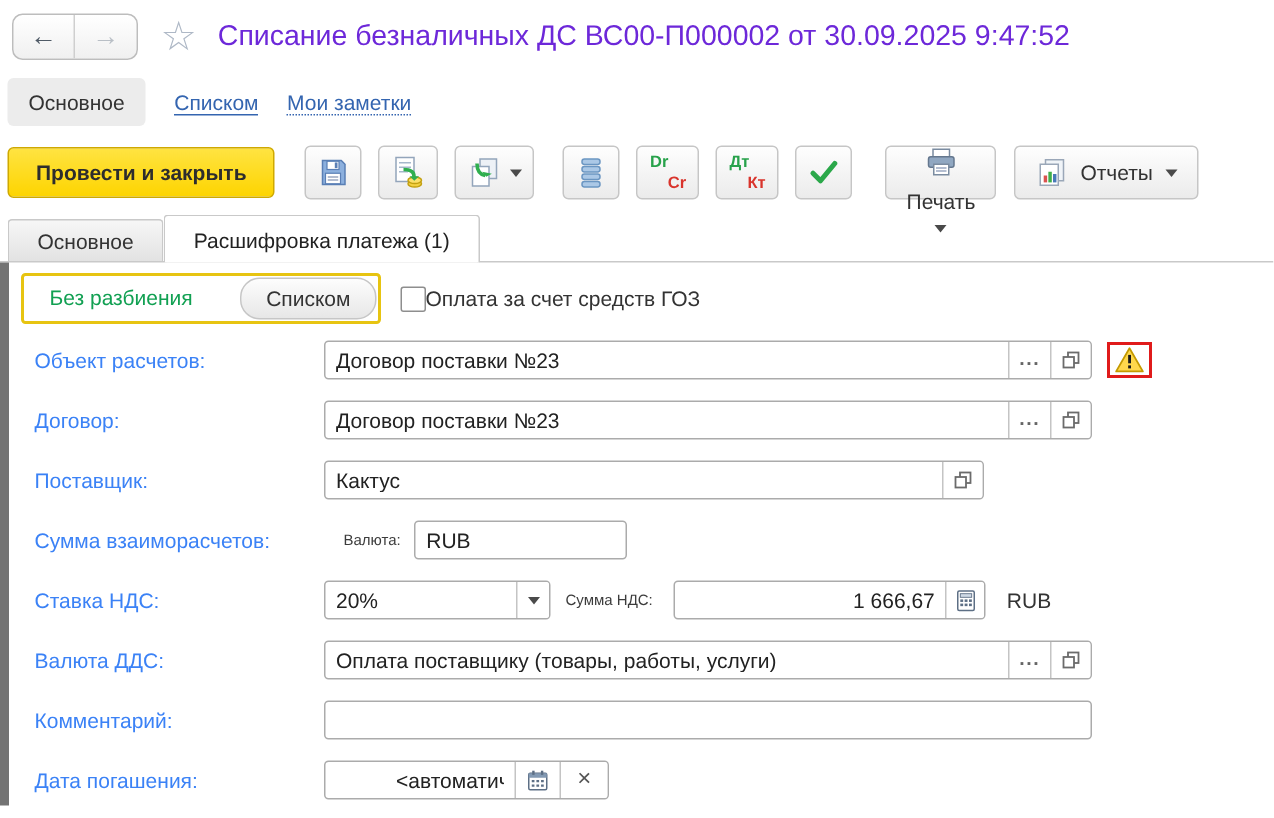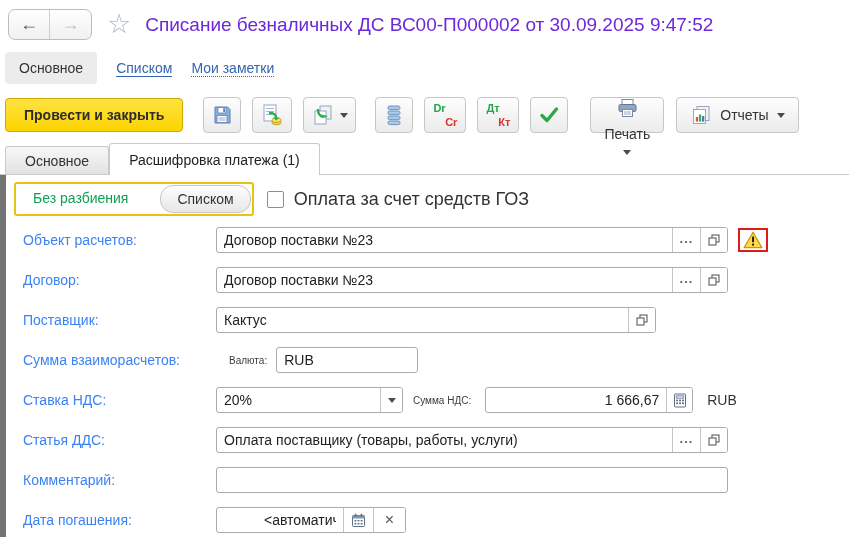--- a/index.html
+++ b/index.html
@@ -60,21 +60,21 @@
   
   .pane { border-left:6px solid #737373; min-height:362px; padding:7px 0 0 8px; }
 
   .toprow { display:flex; align-items:center; margin-bottom:11px; }
   .toggle-group { display:inline-flex; border:2px solid #e7c411; border-radius:3px; padding:1px; background:#fff; }
   .tgl { font-size:14px; padding:5px 16px; cursor:pointer; white-space:nowrap; }
   .tgl.sel { background:#fff; color:#11a052; }
   .tgl.unsel { background:linear-gradient(#fdfdfd,#e7e7e7); border:1px solid #c6c6c6; border-radius:13px; margin-left:16px; color:#333; }
   .cbwrap { display:flex; align-items:center; margin-left:13px; cursor:pointer; }
   .cb { width:17px; height:17px; border:1px solid #8e8e8e; border-radius:2px; background:#fff; }
-  .cblabel { font-size:18px; color:#333; margin-left:10px; white-space:nowrap; }
+  .cblabel { font-size:14px; color:#333; margin-left:0; white-space:nowrap; }
 
   
   .frow { display:flex; align-items:center; margin-bottom:14px; height:26px; }
   .flabel { width:202px; padding-left:9px; font-size:14px; color:#3b82f6; flex:none; white-space:nowrap; }
   .fwrap { display:inline-flex; align-items:stretch; height:26px; border:1px solid #ababab; border-radius:3px; background:#fff; overflow:hidden; }
   .ipt { border:none; outline:none; flex:1; min-width:0; padding:0 7px; font-size:14px; color:#222;
          font-family:"Liberation Sans",sans-serif; background:transparent; height:100%; }
   .ipt.num { text-align:right; }
   .cell { border-left:1px solid #c4c4c4; display:flex; align-items:center; justify-content:center;
           color:#555; font-size:13px; cursor:pointer; background:#fff; flex:none; }
@@ -82,21 +82,21 @@
   .cell.open { width:27px; }
   .cell.drop { width:22px; }
   .cell.calc { width:26px; }
   .cell.cal  { width:30px; }
   .cell.clr  { width:32px; font-size:16px; color:#555; }
 
   .w-main { width:512px; }
   .w-supplier { width:440px; }
   .w-amount { width:190px; }
   .w-curr { width:142px; }
-  .w-vatrate { width:187px; }
+  .w-vatrate { width:151px; }
   .w-vatsum { width:208px; }
   .w-comment { width:512px; }
   .w-date { width:190px;padding-left:40px; }
 
   .inline-label { font-size:10px; color:#3c3c3c; white-space:nowrap; }
   .lbl-curr { margin-left:13px; margin-right:9px; }
   .lbl-vat { margin-left:10px; margin-right:14px; }
   .rub-suffix { font-size:14px; color:#333; margin-left:14px; }
 
   .warn-box { margin-left:10px; border:2px solid #e01b1b; background:#fff; padding:1px 3px;
@@ -338,21 +338,21 @@
                 <rect x="6.1" y="9.4" width="1.9" height="1.7" fill="#5d6f85"></rect>
                 <rect x="9" y="9.4" width="1.9" height="1.7" fill="#5d6f85"></rect>
             </svg>
           </span>
         </div>
       </div>
       <span class="rub-suffix">RUB</span>
     </div>
 
     <div class="frow">
-      <div class="flabel">Статья ДДС:</div>
+      <div class="flabel">Валюта ДДС:</div>
       <div class="fwrap w-main">
         <input class="ipt" value="Оплата поставщику (товары, работы, услуги)" style="">
         <div class="cell dots">...</div>
         <div class="cell open">
           <span>
             <svg width="14" height="14" viewBox="0 0 14 14">
               <rect x="5" y="2" width="7" height="7" fill="none" stroke="#6b6b6b" stroke-width="1.2"></rect>
               <rect x="2" y="5" width="7" height="7" fill="#fff" stroke="#6b6b6b" stroke-width="1.2"></rect>
             </svg>
           </span>

